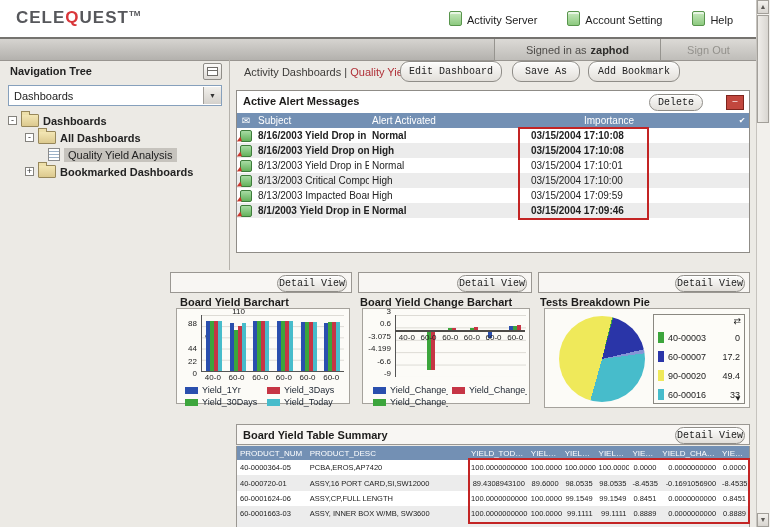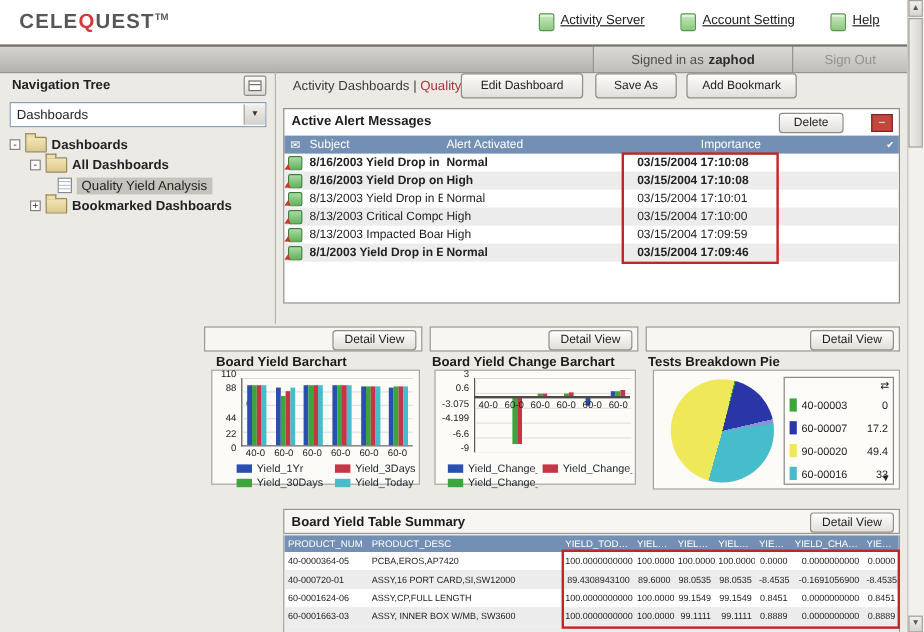--- a/index.html
+++ b/index.html
@@ -5,21 +5,21 @@
   html,body{margin:0;padding:0;background:#dedbd6;}
   #app{position:relative;width:770px;height:527px;background:#eceae5;overflow:hidden;
        font-family:"Liberation Sans",sans-serif;color:#222;}
   .abs{position:absolute;}
   
   .tophdr{left:0;top:0;width:757px;height:37px;background:#ffffff;}
   .logo{left:16px;top:8px;font-size:17px;font-weight:bold;letter-spacing:1px;color:#56575b;}
   .logo .accent{color:#d9363a;}
   .logo sup{font-size:8px;letter-spacing:0;}
   .toplinks{right:24px;top:11px;display:flex;gap:30px;align-items:center;}
-  .toplink{display:flex;gap:5px;align-items:flex-start;font-size:11px;color:#222;cursor:pointer;text-decoration:underline;}
+  .toplink{display:flex;gap:5px;align-items:flex-end;font-size:11px;color:#222;cursor:pointer;}
   .docico{width:11px;height:13px;background:linear-gradient(#c9e9c0,#8cc97e);border:1px solid #58954c;border-radius:2px;
           box-shadow:inset 0 2px 0 rgba(255,255,255,.6);}
   
   .signbar{left:0;top:37px;width:757px;height:21px;background:linear-gradient(#d6d4d0,#b3b1ad);
            border-top:2px solid #75736f;border-bottom:1px solid #989590;}
   .signseg{position:absolute;top:0;height:100%;display:flex;align-items:center;justify-content:center;
            font-size:11px;color:#4e4c49;border-left:1px solid #96948f;border-right:1px solid #96948f;
            background:linear-gradient(#dcdad6,#bfbdb9);}
   .signseg b{margin-left:4px;color:#2d2c2a;}
   .signout{color:#93918c;cursor:pointer;}
@@ -47,23 +47,23 @@
   .folder{width:16px;height:11px;background:linear-gradient(#f3e6b4,#dcc98e);border:1px solid #97875a;
           border-radius:1px;position:relative;flex:0 0 16px;}
   .folder:before{content:"";position:absolute;left:-1px;top:-4px;width:7px;height:3px;background:#eddfa9;border:1px solid #97875a;border-bottom:none;}
   .page{width:10px;height:11px;background:#fff;border:1px solid #8a8a8a;flex:0 0 10px;
         background-image:linear-gradient(#9db2c8 1px,transparent 1px);background-size:100% 3px;background-position:0 2px;}
   .tlabel{font-weight:bold;white-space:nowrap;}
   .tsel{background:#c6c3bd;font-weight:normal;padding:1px 4px;}
   
   .crumb{left:244px;top:66px;font-size:11px;color:#3c3b39;}
   .crumb .cur{color:#b03038;}
-  .btn{position:absolute;background:linear-gradient(#fdfdfc,#e2dfda);border:1px solid #8f8d88;border-radius:3px;
-       font-size:10px;color:#222;text-align:center;cursor:pointer;font-family:Liberation Sans, sans-serif;
-       box-shadow:inset 0 1px 0 #fff;display:flex;align-items:center;justify-content:center;}
+  .btn{position:absolute;background:linear-gradient(#fdfdfc,#e2dfda);border:1px solid #8f8d88;border-radius:9px;
+       font-size:10px;color:#222;text-align:center;cursor:pointer;font-family:Liberation Mono, monospace;
+       box-shadow:inset 0 1px 0 #fff;display:flex;align-items:center;justify-content:center;margin-left:16px;}
   
   .panel{background:#fff;border:1px solid #8f8c87;box-sizing:border-box;}
   .strip{background:#f8f6f3;border:1px solid #9a9792;box-sizing:border-box;}
   .ptitle{font-size:11px;font-weight:bold;color:#1d1c1b;white-space:nowrap;}
   .thead{background:#7390b4;color:#fff;display:flex;align-items:center;font-size:10px;}
   .thead .hc{padding:0 3px;box-sizing:border-box;white-space:nowrap;overflow:hidden;text-overflow:ellipsis;}
   .arow{display:flex;align-items:center;font-size:10px;height:15px;cursor:pointer;}
   .arow.odd{background:#ececec;}
   .arow.unread{font-weight:bold;}
   .ac{padding:0 3px;box-sizing:border-box;white-space:nowrap;overflow:hidden;}
@@ -238,21 +238,21 @@
       </div>
   </div>
   <div class="abs hilite" style="left:518px;top:127px;width:127px;height:89px;"></div>
 
   <div class="abs strip" style="left:170px;top:272px;width:182px;height:21px;">
     <div class="btn" style="right:4px;top:2px;width:68px;height:15px;">Detail View</div>
   </div>
   <div class="abs ptitle" style="left:172px;top:296px;padding-left:8px;">Board Yield Barchart</div>
   <div class="abs chartbox" style="left:176px;top:308px;width:174px;height:96px;">
     <div class="abs" id="y-0" style="left:0;top:2px;width:20px;height:62px;">
-        <span class="ylab" style="top: -4px;">110</span>
+        <span class="ylab" style="top: -4px; padding-left: 48px;">110</span>
         <span class="ylab" style="top: 8.4px;">88</span>
         <span class="ylab" style="top: 20.8px; padding-left: 17px;">66</span>
         <span class="ylab" style="top: 33.2px;">44</span>
         <span class="ylab" style="top: 45.6px;">22</span>
         <span class="ylab" style="top: 58px;">0</span>
       </div>
     <div class="plot" id="plot-0" style="left:24px;top:6px;width:142px;height:56px;border-bottom:1px solid #555;">
         <div class="grid"></div>
         <div class="bar" style="width: 4px; background: rgb(42, 79, 174); left: 3.83333px; top: 6.10909px; height: 49.8909px;"></div>
         <div class="bar" style="width: 4px; background: rgb(42, 79, 174); left: 27.5px; top: 8.14545px; height: 47.8545px;"></div>
@@ -280,21 +280,21 @@
         <div class="bar" style="width: 4px; background: rgb(71, 188, 203); left: 134.167px; top: 6.61818px; height: 49.3818px;"></div>
       </div>
     <div class="xlabs" id="x-0" style="left:24px;top:64px;width:142px;">
         <span>40-0</span>
         <span>60-0</span>
         <span>60-0</span>
         <span>60-0</span>
         <span>60-0</span>
         <span>60-0</span>
       </div>
-    <div class="legend" id="leg-0" style="left:20px;top:76px;width:160px;text-align:center;">
+    <div class="legend" id="leg-0" style="left:8px;top:76px;width:160px;text-align:center;">
         <span class="litem">
           <i class="lsw" style="background: rgb(42, 79, 174);"></i>
           <span>Yield_1Yr</span>
         </span>
         <span class="litem">
           <i class="lsw" style="background: rgb(198, 53, 69);"></i>
           <span>Yield_3Days</span>
         </span>
         <span class="litem">
           <i class="lsw" style="background: rgb(60, 165, 60);"></i>

